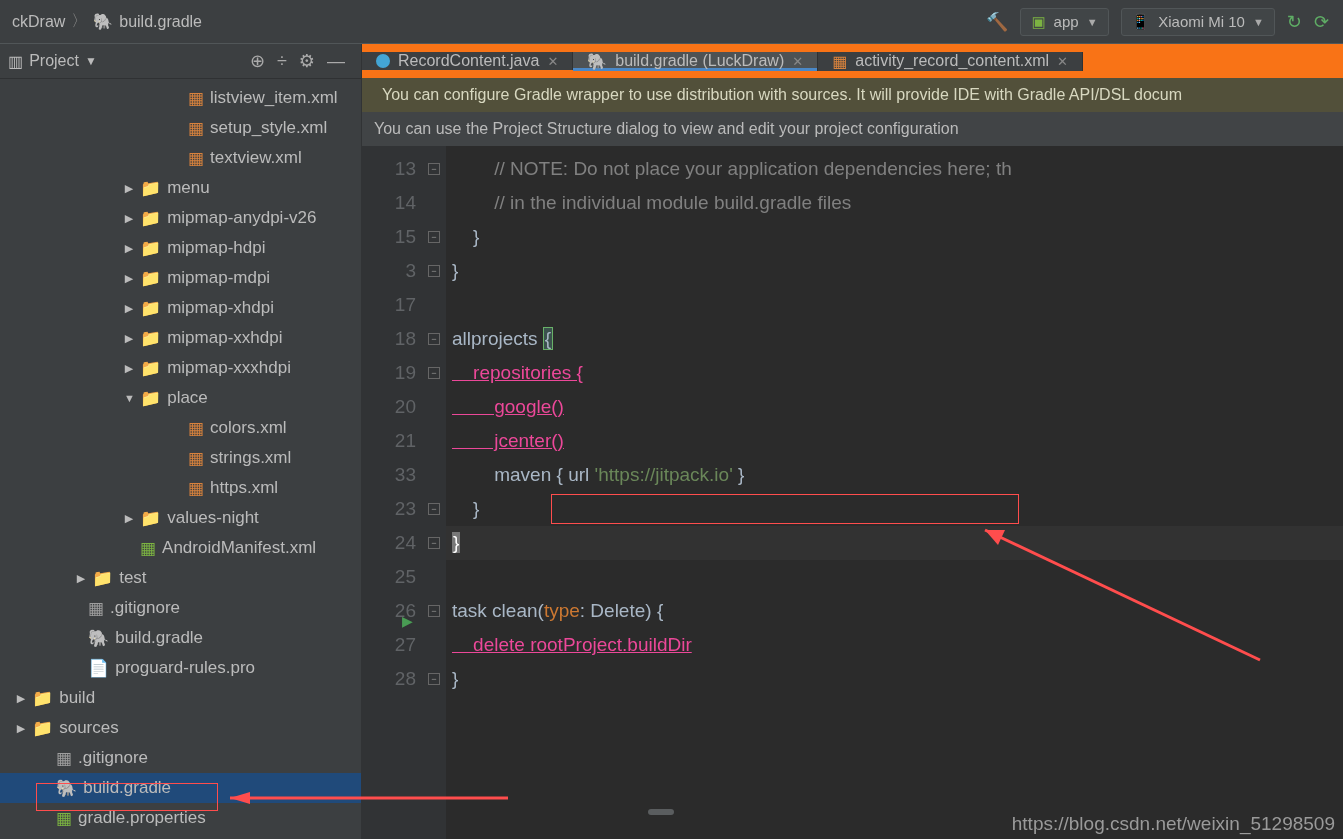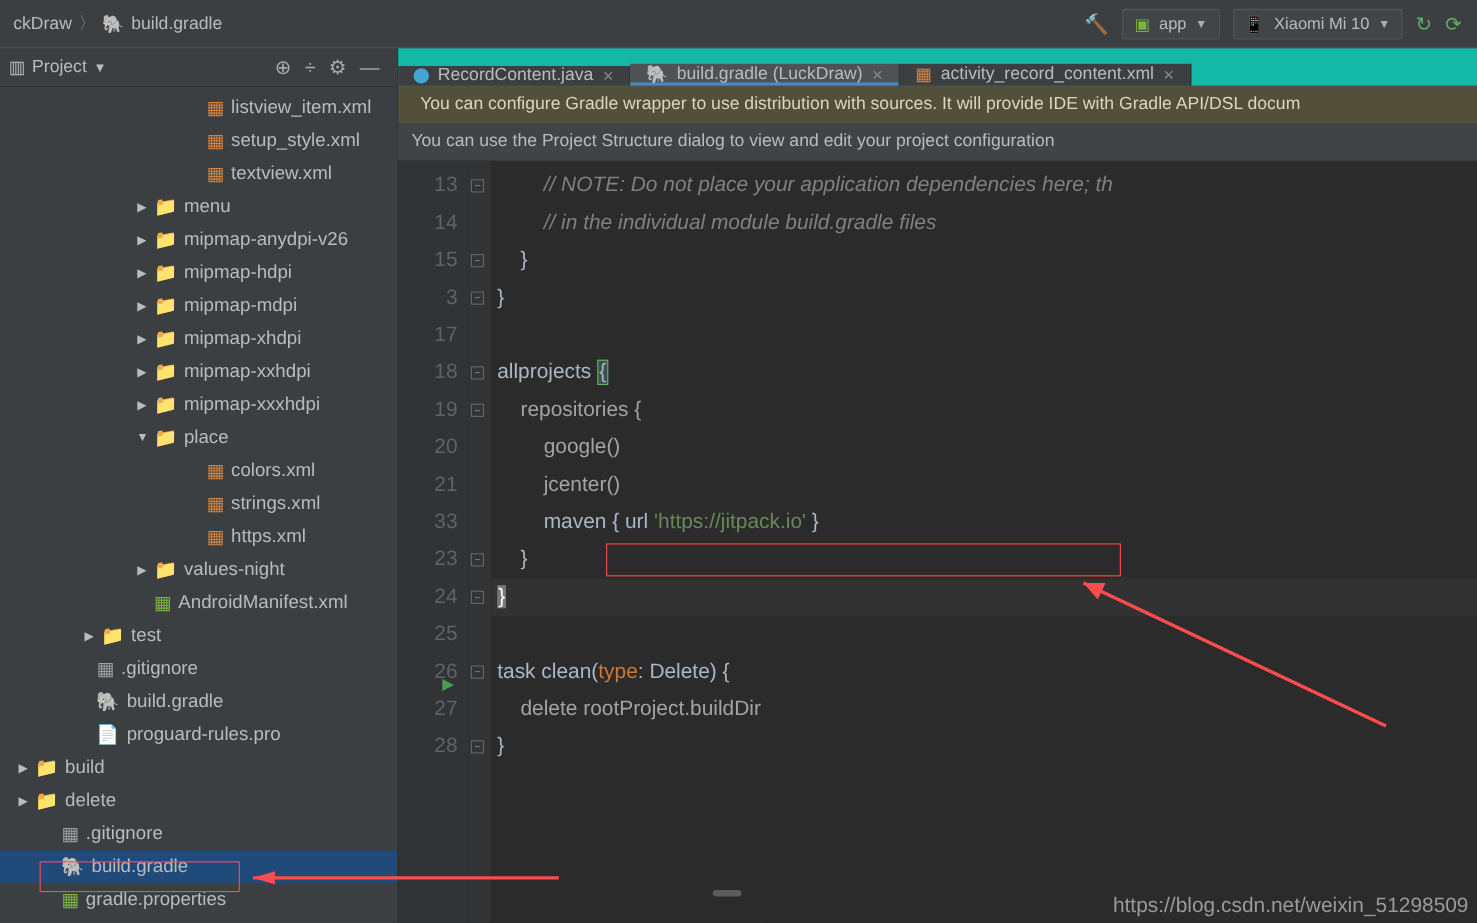--- a/index.html
+++ b/index.html
@@ -31,37 +31,37 @@
   .tree{flex:1;overflow:hidden;font-size:17px;padding-top:4px;}
   .tree-row{display:flex;align-items:center;height:30px;gap:6px;white-space:nowrap;padding-right:4px;}
   .tree-row.sel{background:#204a7a;color:#fff;}
   .tree-arrow{width:10px;display:inline-block;text-align:center;color:#bbbbbb;font-size:11px;}
   .dir-icon{color:#a9b7c6;}
   .file-xml{color:#d7823d;}
   .file-grey{color:#9e9e9e;}
   .tree-label{color:var(--fg);}
   
   .editor-area{flex:1;display:flex;flex-direction:column;min-width:0;}
-  .tabs{display:flex;align-items:flex-end;background:#14b8a6;height:34px;}
+  .tabs{display:flex;align-items:center;background:#f97316;height:34px;}
   .tab{display:flex;align-items:center;gap:8px;padding:0 14px;font-size:16px;color:var(--fg);border-right:1px solid #2f3133;background:#3c3f41;}
   .tab.active{background:var(--tab-active);box-shadow:inset 0 -3px 0 var(--accent);}
   .tab-close{color:#888;font-size:13px;}
   .tab-icon{width:14px;height:14px;border-radius:50%;display:inline-block;}
   .tab-icon.java{background:#43a5d5;}
   .notif-bar{background:var(--notif);padding:8px 20px;font-size:16px;color:#d8d8c0;}
   .notif2{background:#414446;padding:8px 12px;font-size:16px;}
   .editor{flex:1;display:flex;background:var(--editor-bg);font-family:Consolas,monospace;font-size:19px;position:relative;}
   .gutter{width:64px;background:var(--gutter);color:var(--line-no);text-align:right;padding:6px 10px 0 0;line-height:34px;user-select:none;}
   .fold-col{width:20px;background:var(--gutter);position:relative;}
   .fold{position:absolute;left:2px;width:12px;height:12px;border:1px solid #666;font-size:9px;color:#999;text-align:center;line-height:10px;}
   .code{flex:1;padding:6px 0 0 6px;line-height:34px;white-space:pre;color:#a9b7c6;position:relative;}
   .kw{color:var(--keyword);}
   .str{color:var(--string);}
-  .com{color:var(--comment);font-style:italic;}
-  .ident{color:#a3a3a3;}
+  .com{color:var(--comment);}
+  .ident{color:#ec4899;text-decoration:underline;}
   .brace{color:#a9b7c6;}
   .cur-line{background:#323232;position:absolute;left:0;right:0;height:34px;z-index:0;}
   .run-tri{color:#499c54;font-size:14px;}
   .match-br{background:#3b514d;border:1px solid #68b168;padding:0 1px;}
   .caret-br{background:#787878;color:#fff;padding:0 1px;}
   
   .anno{position:absolute;pointer-events:none;}
   .redbox{border:1.5px solid var(--red);}
   .footer{position:absolute;right:8px;bottom:4px;color:#9a9a9a;font-size:19px;}
   .arrow-svg{position:absolute;overflow:visible;}
@@ -215,21 +215,21 @@
           <span class="tree-label">proguard-rules.pro</span>
         </div>
         <div class="tree-row" style="padding-left: 16px;">
           <span class="tree-arrow">▶</span>
           <span><span style="color:#cc7832">📁</span></span>
           <span class="tree-label">build</span>
         </div>
         <div class="tree-row" style="padding-left: 16px;">
           <span class="tree-arrow">▶</span>
           <span><span class="dir-icon">📁</span></span>
-          <span class="tree-label">delete</span>
+          <span class="tree-label">sources</span>
         </div>
         <div class="tree-row" style="padding-left: 40px;">
           <span class="tree-arrow"></span>
           <span><span class="file-grey">▦</span></span>
           <span class="tree-label">.gitignore</span>
         </div>
         <div class="tree-row sel" style="padding-left: 40px; position: relative;">
           <span class="tree-arrow"></span>
           <span><span style="color:#9e9e9e">🐘</span></span>
           <span class="tree-label">build.gradle</span>

